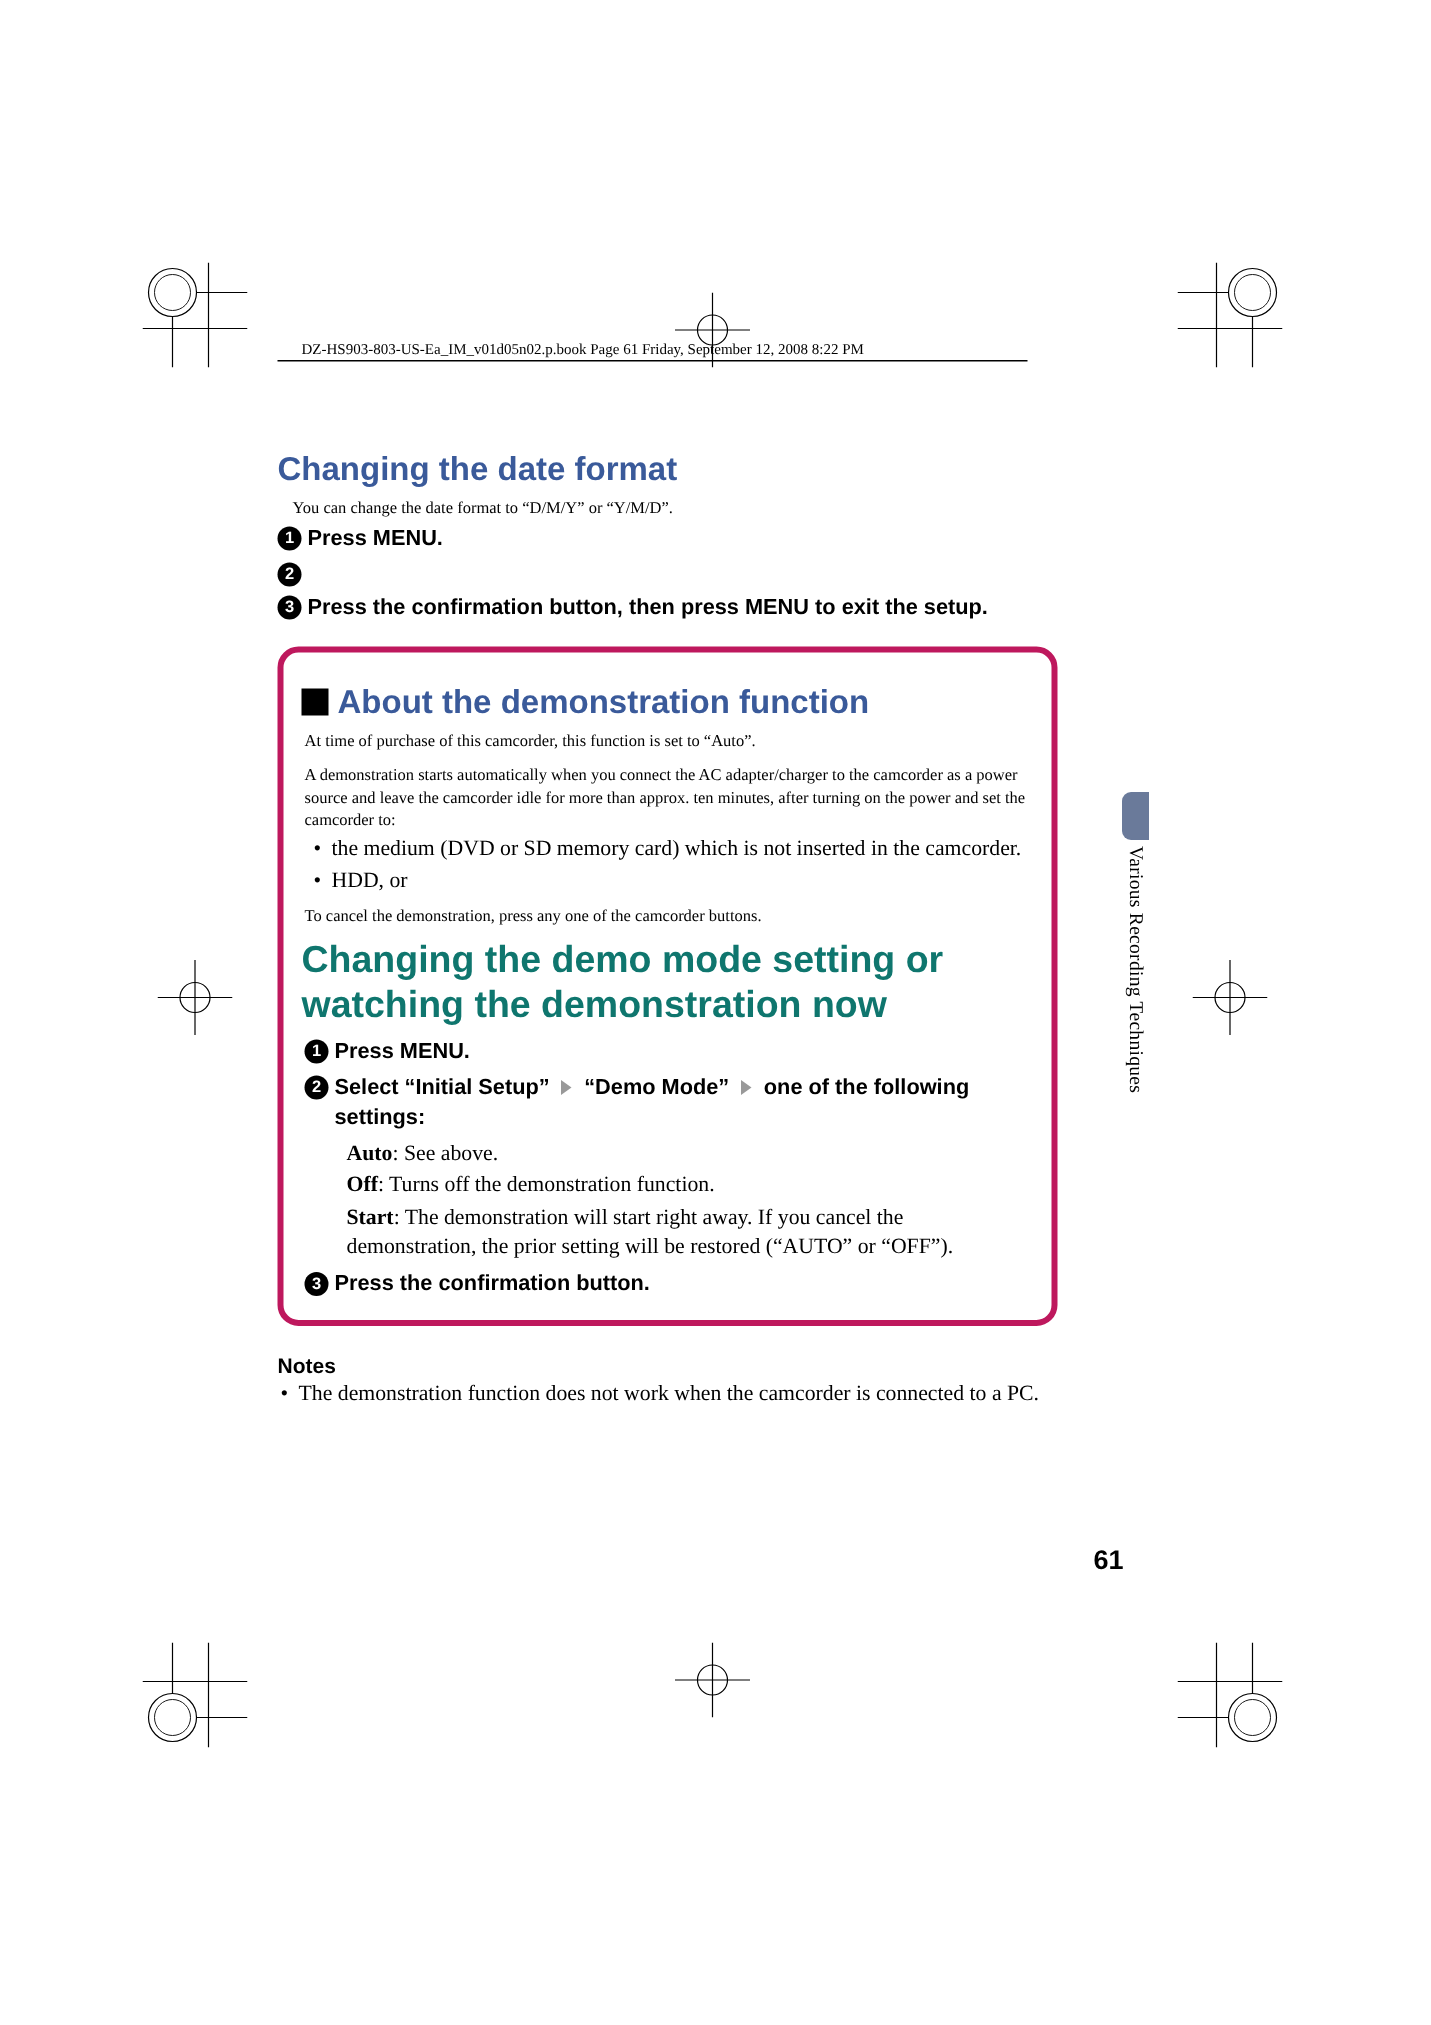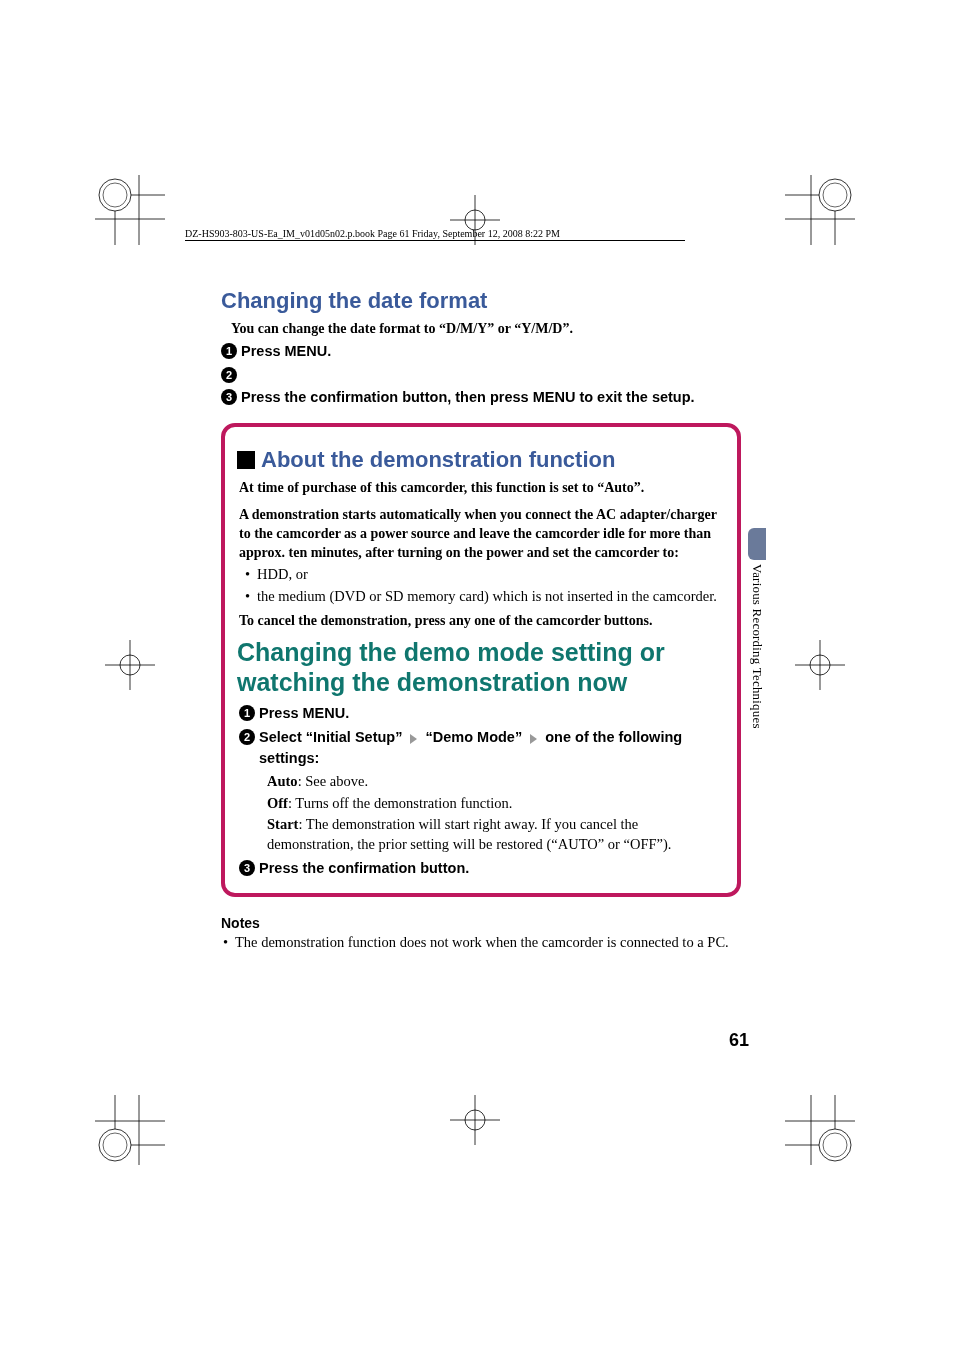--- a/index.html
+++ b/index.html
@@ -13,28 +13,28 @@
   .reg-bl { left: 95px; top: 1095px; }
   .reg-br { left: 785px; top: 1095px; }
 
   .regmark-mid { position: absolute; width: 50px; height: 50px; }
   .regmark-mid svg { width: 50px; height: 50px; }
   .reg-mt { left: 450px; top: 195px; }
   .reg-mb { left: 450px; top: 1095px; }
   .reg-ml { left: 105px; top: 640px; }
   .reg-mr { left: 795px; top: 640px; }
 
-  .header-line { position: absolute; left: 185px; top: 228px; font-size: 10px; font-family: 'Times New Roman', serif; }
+  .header-line { position: absolute; left: 201px; top: 228px; font-size: 10px; font-family: 'Times New Roman', serif; }
   .header-rule { position: absolute; left: 185px; top: 240px; width: 500px; border-top: 0.5px solid #000; }
 
-  .content { position: absolute; left: 185px; top: 280px; width: 520px; margin-left: 36px; }
+  .content { position: absolute; left: 185px; top: 292px; width: 520px; }
 
   .h1 { color: #3a5a9a; font-size: 22px; font-weight: bold; margin-top: 8px; margin-bottom: 6px; }
   .h1b { color: #0f766e; font-size: 25px; font-weight: bold; margin-top: 6px; margin-bottom: 6px; line-height: 1.2; }
-  .body { font-size: 14px; line-height: 1.35; margin-left: 10px; margin-bottom: 2px; font-weight: bold; }
+  .body { font-size: 11px; line-height: 1.35; margin-left: 10px; margin-bottom: 2px; }
   .body-ns { font-size: 14.5px; line-height: 1.35; margin-left: 28px; margin-bottom: 2px; }
 
   .step { display: flex; align-items: flex-start; margin-bottom: 4px; }
   .step-num { width: 16px; height: 16px; border-radius: 50%; background: #000; color: #fff; font-family: Arial, sans-serif; font-size: 11px; font-weight: bold; display: flex; align-items: center; justify-content: center; flex-shrink: 0; margin-right: 4px; margin-top: 2px; }
   .step-text { font-size: 14.5px; line-height: 1.4; }
   .step-text .arrow { display: inline-block; width: 0; height: 0; border-left: 7px solid #999; border-top: 5px solid transparent; border-bottom: 5px solid transparent; margin: 0 4px; vertical-align: middle; }
 
   .box { border: 4px solid #be185d; border-radius: 14px; padding: 12px 14px 10px 14px; margin-top: 16px; position: relative; }
   .box .h1 { margin-left: -2px; }
   .box .h1b { margin-left: -2px; }
@@ -133,22 +133,22 @@
     <div class="step-text sans">
       <span>Press the confirmation button, then press </span><b>MENU</b><span> to exit the setup.</span>
     </div>
   </div>
 
   <div class="box">
     <div class="h1 sans"><span class="square"></span><span>About the demonstration function</span></div>
     <div class="body" style="margin-left:0">At time of purchase of this camcorder, this function is set to “Auto”.</div>
     <div class="body" style="margin-left:0;margin-top:8px">A demonstration starts automatically when you connect the AC adapter/charger to the camcorder as a power source and leave the camcorder idle for more than approx. ten minutes, after turning on the power and set the camcorder to:</div>
     <ul class="bullet-list" style="margin-left:6px">
+      <li>the medium (DVD or SD memory card) which is not inserted in the camcorder.</li>
       <li>HDD, or</li>
-      <li>the medium (DVD or SD memory card) which is not inserted in the camcorder.</li>
     </ul>
     <div class="body" style="margin-left:0;margin-top:6px">To cancel the demonstration, press any one of the camcorder buttons.</div>
 
     <div class="h1b sans">Changing the demo mode setting or watching the demonstration now</div>
 
     <div class="step">
       <div class="step-num">1</div>
       <div class="step-text sans">Press MENU.</div>
     </div>
     <div class="step">

